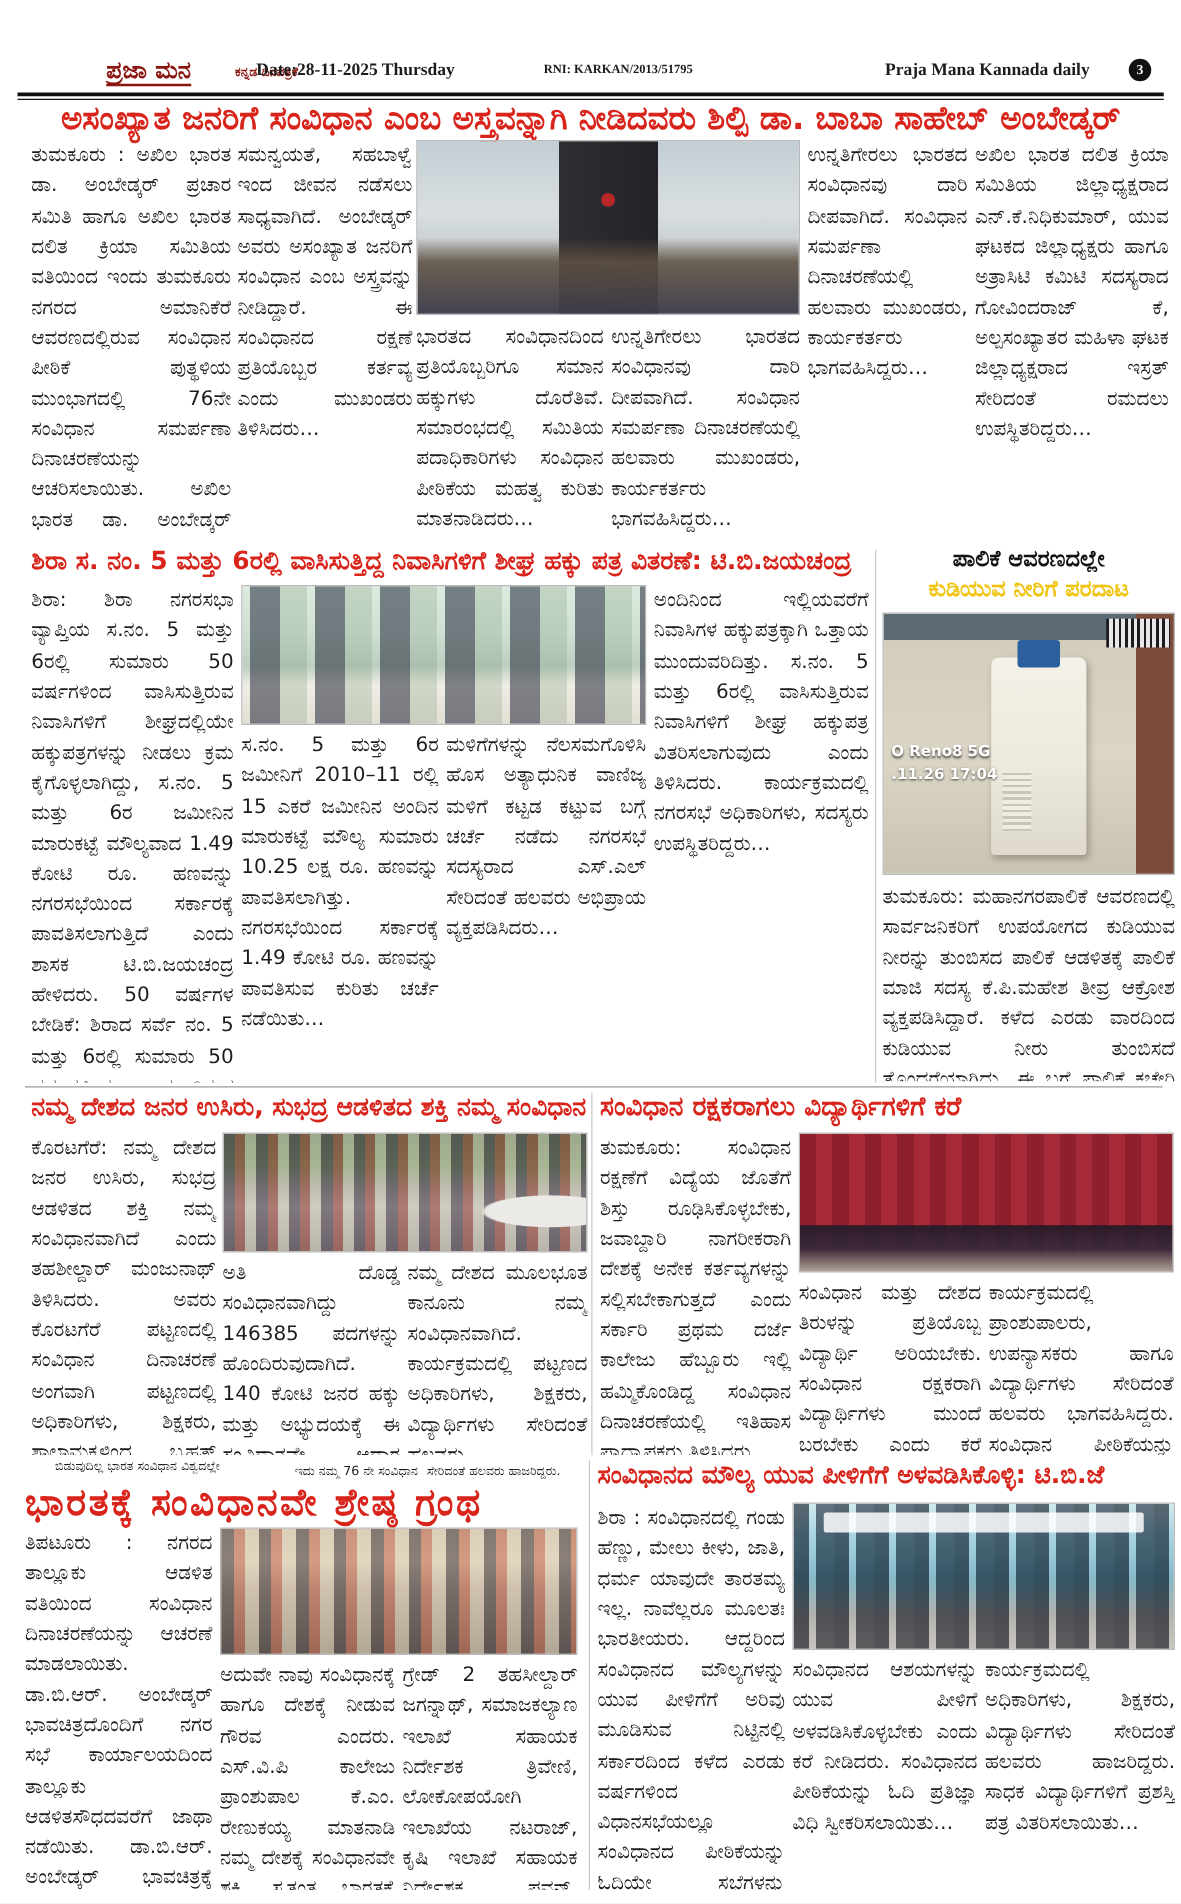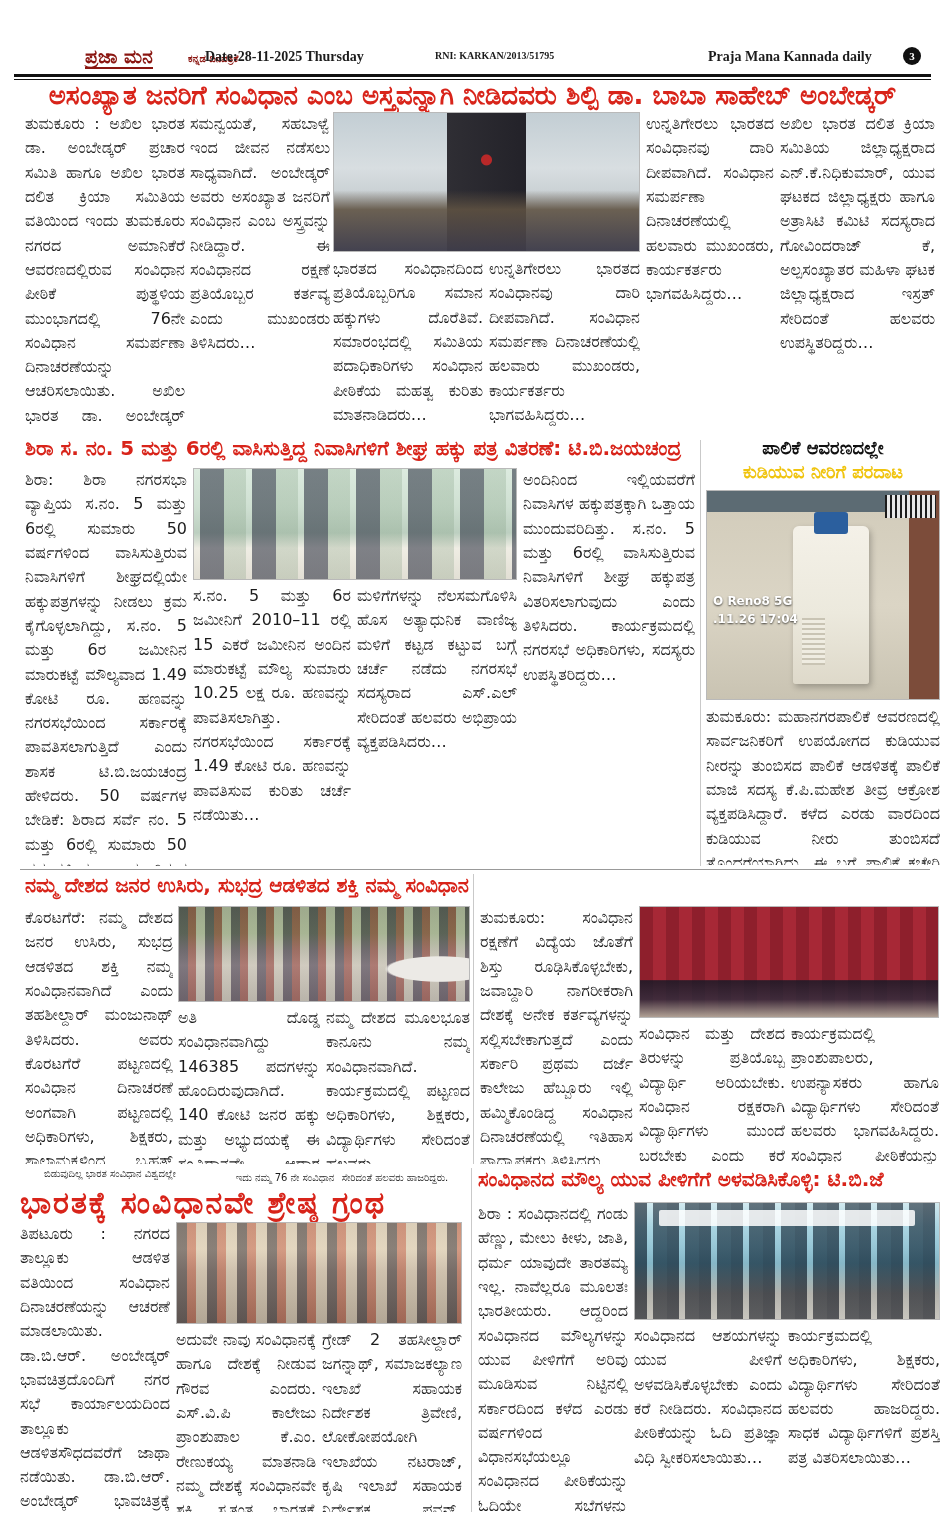--- a/index.html
+++ b/index.html
@@ -89,21 +89,21 @@
   <div class="hdr-rule2"></div>
 
   <div class="h-main">ಅಸಂಖ್ಯಾತ ಜನರಿಗೆ ಸಂವಿಧಾನ ಎಂಬ ಅಸ್ತ್ರವನ್ನಾಗಿ ನೀಡಿದವರು ಶಿಲ್ಪಿ ಡಾ. ಬಾಬಾ ಸಾಹೇಬ್ ಅಂಬೇಡ್ಕರ್</div>
 
   <div class="col abs" style="left:25px;top:112px;width:160px;height:320px;">ತುಮಕೂರು : ಅಖಿಲ ಭಾರತ ಡಾ. ಅಂಬೇಡ್ಕರ್ ಪ್ರಚಾರ ಸಮಿತಿ ಹಾಗೂ ಅಖಿಲ ಭಾರತ ದಲಿತ ಕ್ರಿಯಾ ಸಮಿತಿಯ ವತಿಯಿಂದ ಇಂದು ತುಮಕೂರು ನಗರದ ಅಮಾನಿಕೆರೆ ಆವರಣದಲ್ಲಿರುವ ಸಂವಿಧಾನ ಪೀಠಿಕೆ ಪುತ್ಥಳಿಯ ಮುಂಭಾಗದಲ್ಲಿ 76ನೇ ಸಂವಿಧಾನ ಸಮರ್ಪಣಾ ದಿನಾಚರಣೆಯನ್ನು ಆಚರಿಸಲಾಯಿತು. ಅಖಿಲ ಭಾರತ ಡಾ. ಅಂಬೇಡ್ಕರ್ ಪ್ರಚಾರ ಸಮಿತಿ ಹಾಗೂ ಅಖಿಲ ಭಾರತ ದಲಿತ ಕ್ರಿಯಾ ಸಮಿತಿಯ ಮುಖಂಡರು ಸಂವಿಧಾನ ಪೀಠಿಕೆಯನ್ನು ಓದಿ ಗೌರವ ಸಲ್ಲಿಸಿದರು…</div>
   <div class="col abs" style="left:190px;top:112px;width:140px;height:320px;">ಸಮನ್ವಯತೆ, ಸಹಬಾಳ್ವೆ ಇಂದ ಜೀವನ ನಡೆಸಲು ಸಾಧ್ಯವಾಗಿದೆ. ಅಂಬೇಡ್ಕರ್ ಅವರು ಅಸಂಖ್ಯಾತ ಜನರಿಗೆ ಸಂವಿಧಾನ ಎಂಬ ಅಸ್ತ್ರವನ್ನು ನೀಡಿದ್ದಾರೆ. ಈ ಸಂವಿಧಾನದ ರಕ್ಷಣೆ ಪ್ರತಿಯೊಬ್ಬರ ಕರ್ತವ್ಯ ಎಂದು ಮುಖಂಡರು ತಿಳಿಸಿದರು…</div>
   <div class="ph ph-monument abs" style="left:333px;top:112px;width:307px;height:140px;"></div>
   <div class="col abs" style="left:333px;top:257px;width:150px;height:175px;">ಭಾರತದ ಸಂವಿಧಾನದಿಂದ ಪ್ರತಿಯೊಬ್ಬರಿಗೂ ಸಮಾನ ಹಕ್ಕುಗಳು ದೊರೆತಿವೆ. ಸಮಾರಂಭದಲ್ಲಿ ಸಮಿತಿಯ ಪದಾಧಿಕಾರಿಗಳು ಸಂವಿಧಾನ ಪೀಠಿಕೆಯ ಮಹತ್ವ ಕುರಿತು ಮಾತನಾಡಿದರು…</div>
   <div class="col abs" style="left:489px;top:257px;width:151px;height:175px;">ಉನ್ನತಿಗೇರಲು ಭಾರತದ ಸಂವಿಧಾನವು ದಾರಿ ದೀಪವಾಗಿದೆ. ಸಂವಿಧಾನ ಸಮರ್ಪಣಾ ದಿನಾಚರಣೆಯಲ್ಲಿ ಹಲವಾರು ಮುಖಂಡರು, ಕಾರ್ಯಕರ್ತರು ಭಾಗವಹಿಸಿದ್ದರು…</div>
   <div class="col abs" style="left:646px;top:112px;width:128px;height:320px;">ಉನ್ನತಿಗೇರಲು ಭಾರತದ ಸಂವಿಧಾನವು ದಾರಿ ದೀಪವಾಗಿದೆ. ಸಂವಿಧಾನ ಸಮರ್ಪಣಾ ದಿನಾಚರಣೆಯಲ್ಲಿ ಹಲವಾರು ಮುಖಂಡರು, ಕಾರ್ಯಕರ್ತರು ಭಾಗವಹಿಸಿದ್ದರು…</div>
-  <div class="col abs" style="left:780px;top:112px;width:155px;height:320px;">ಅಖಿಲ ಭಾರತ ದಲಿತ ಕ್ರಿಯಾ ಸಮಿತಿಯ ಜಿಲ್ಲಾಧ್ಯಕ್ಷರಾದ ಎನ್.ಕೆ.ನಿಧಿಕುಮಾರ್, ಯುವ ಘಟಕದ ಜಿಲ್ಲಾಧ್ಯಕ್ಷರು ಹಾಗೂ ಅತ್ರಾಸಿಟಿ ಕಮಿಟಿ ಸದಸ್ಯರಾದ ಗೋವಿಂದರಾಜ್ ಕೆ, ಅಲ್ಪಸಂಖ್ಯಾತರ ಮಹಿಳಾ ಘಟಕ ಜಿಲ್ಲಾಧ್ಯಕ್ಷರಾದ ಇಸ್ರತ್ ಸೇರಿದಂತೆ ಹಲವರು ಉಪಸ್ಥಿತರಿದ್ದರು…</div>
+  <div class="col abs" style="left:780px;top:112px;width:155px;height:320px;">ಅಖಿಲ ಭಾರತ ದಲಿತ ಕ್ರಿಯಾ ಸಮಿತಿಯ ಜಿಲ್ಲಾಧ್ಯಕ್ಷರಾದ ಎನ್.ಕೆ.ನಿಧಿಕುಮಾರ್, ಯುವ ಘಟಕದ ಜಿಲ್ಲಾಧ್ಯಕ್ಷರು ಹಾಗೂ ಅತ್ರಾಸಿಟಿ ಕಮಿಟಿ ಸದಸ್ಯರಾದ ಗೋವಿಂದರಾಜ್ ಕೆ, ಅಲ್ಪಸಂಖ್ಯಾತರ ಮಹಿಳಾ ಘಟಕ ಜಿಲ್ಲಾಧ್ಯಕ್ಷರಾದ ಇಸ್ರತ್ ಸೇರಿದಂತೆ ರಮದಲು ಉಪಸ್ಥಿತರಿದ್ದರು…</div>
 
   <div class="h-sec abs" style="left:25px;top:437px;width:670px;font-size:20px;">ಶಿರಾ ಸ. ನಂ. 5 ಮತ್ತು 6ರಲ್ಲಿ ವಾಸಿಸುತ್ತಿದ್ದ ನಿವಾಸಿಗಳಿಗೆ ಶೀಘ್ರ ಹಕ್ಕು ಪತ್ರ ವಿತರಣೆ: ಟಿ.ಬಿ.ಜಯಚಂದ್ರ</div>
   <div class="col abs" style="left:25px;top:468px;width:162px;height:398px;">ಶಿರಾ: ಶಿರಾ ನಗರಸಭಾ ವ್ಯಾಪ್ತಿಯ ಸ.ನಂ. 5 ಮತ್ತು 6ರಲ್ಲಿ ಸುಮಾರು 50 ವರ್ಷಗಳಿಂದ ವಾಸಿಸುತ್ತಿರುವ ನಿವಾಸಿಗಳಿಗೆ ಶೀಘ್ರದಲ್ಲಿಯೇ ಹಕ್ಕುಪತ್ರಗಳನ್ನು ನೀಡಲು ಕ್ರಮ ಕೈಗೊಳ್ಳಲಾಗಿದ್ದು, ಸ.ನಂ. 5 ಮತ್ತು 6ರ ಜಮೀನಿನ ಮಾರುಕಟ್ಟೆ ಮೌಲ್ಯವಾದ 1.49 ಕೋಟಿ ರೂ. ಹಣವನ್ನು ನಗರಸಭೆಯಿಂದ ಸರ್ಕಾರಕ್ಕೆ ಪಾವತಿಸಲಾಗುತ್ತಿದೆ ಎಂದು ಶಾಸಕ ಟಿ.ಬಿ.ಜಯಚಂದ್ರ ಹೇಳಿದರು. 50 ವರ್ಷಗಳ ಬೇಡಿಕೆ: ಶಿರಾದ ಸರ್ವೆ ನಂ. 5 ಮತ್ತು 6ರಲ್ಲಿ ಸುಮಾರು 50 ವರ್ಷಗಳಿಂದ ವಾಸವಾಗಿರುವ ನಿವಾಸಿಗಳಿಗೆ ಹಕ್ಕುಪತ್ರ ವಿತರಣೆಗೆ ಸಿದ್ಧತೆ ನಡೆದಿದೆ…</div>
   <div class="ph ph-meeting abs" style="left:193px;top:468px;width:324px;height:112px;"></div>
   <div class="col abs" style="left:193px;top:584px;width:158px;height:282px;">ಸ.ನಂ. 5 ಮತ್ತು 6ರ ಜಮೀನಿಗೆ 2010–11 ರಲ್ಲಿ 15 ಎಕರೆ ಜಮೀನಿನ ಅಂದಿನ ಮಾರುಕಟ್ಟೆ ಮೌಲ್ಯ ಸುಮಾರು 10.25 ಲಕ್ಷ ರೂ. ಹಣವನ್ನು ಪಾವತಿಸಲಾಗಿತ್ತು. ನಗರಸಭೆಯಿಂದ ಸರ್ಕಾರಕ್ಕೆ 1.49 ಕೋಟಿ ರೂ. ಹಣವನ್ನು ಪಾವತಿಸುವ ಕುರಿತು ಚರ್ಚೆ ನಡೆಯಿತು…</div>
   <div class="col abs" style="left:357px;top:584px;width:160px;height:282px;">ಮಳಿಗೆಗಳನ್ನು ನೆಲಸಮಗೊಳಿಸಿ ಹೊಸ ಅತ್ಯಾಧುನಿಕ ವಾಣಿಜ್ಯ ಮಳಿಗೆ ಕಟ್ಟಡ ಕಟ್ಟುವ ಬಗ್ಗೆ ಚರ್ಚೆ ನಡೆದು ನಗರಸಭೆ ಸದಸ್ಯರಾದ ಎಸ್.ಎಲ್ ಸೇರಿದಂತೆ ಹಲವರು ಅಭಿಪ್ರಾಯ ವ್ಯಕ್ತಪಡಿಸಿದರು…</div>
   <div class="col abs" style="left:523px;top:468px;width:172px;height:398px;">ಅಂದಿನಿಂದ ಇಲ್ಲಿಯವರೆಗೆ ನಿವಾಸಿಗಳ ಹಕ್ಕುಪತ್ರಕ್ಕಾಗಿ ಒತ್ತಾಯ ಮುಂದುವರಿದಿತ್ತು. ಸ.ನಂ. 5 ಮತ್ತು 6ರಲ್ಲಿ ವಾಸಿಸುತ್ತಿರುವ ನಿವಾಸಿಗಳಿಗೆ ಶೀಘ್ರ ಹಕ್ಕುಪತ್ರ ವಿತರಿಸಲಾಗುವುದು ಎಂದು ತಿಳಿಸಿದರು. ಕಾರ್ಯಕ್ರಮದಲ್ಲಿ ನಗರಸಭೆ ಅಧಿಕಾರಿಗಳು, ಸದಸ್ಯರು ಉಪಸ್ಥಿತರಿದ್ದರು…</div>
 
   <div class="rule-v" style="left:700px;top:440px;height:426px;"></div>
   <div class="h-blk abs" style="left:706px;top:438px;width:234px;font-size:18px;">ಪಾಲಿಕೆ ಆವರಣದಲ್ಲೇ</div>
@@ -119,20 +119,21 @@
   <div class="col abs" style="left:706px;top:705px;width:234px;height:160px;">ತುಮಕೂರು: ಮಹಾನಗರಪಾಲಿಕೆ ಆವರಣದಲ್ಲಿ ಸಾರ್ವಜನಿಕರಿಗೆ ಉಪಯೋಗದ ಕುಡಿಯುವ ನೀರನ್ನು ತುಂಬಿಸದ ಪಾಲಿಕೆ ಆಡಳಿತಕ್ಕೆ ಪಾಲಿಕೆ ಮಾಜಿ ಸದಸ್ಯ ಕೆ.ಪಿ.ಮಹೇಶ ತೀವ್ರ ಆಕ್ರೋಶ ವ್ಯಕ್ತಪಡಿಸಿದ್ದಾರೆ. ಕಳೆದ ಎರಡು ವಾರದಿಂದ ಕುಡಿಯುವ ನೀರು ತುಂಬಿಸದೆ ತೊಂದರೆಯಾಗಿದ್ದು, ಈ ಬಗ್ಗೆ ಪಾಲಿಕೆ ಕಚೇರಿ ವ್ಯವಸ್ಥಾಪಕರಿಗೆ ಸಾರ್ವಜನಿಕರು ನೀರು ತುಂಬಿಸುವಂತೆ ಆಗ್ರಹಿಸಿದರೂ ಪ್ರಯೋಜನವಾಗಿಲ್ಲ. ಕೂಡಲೇ ನೀರಿನ ವ್ಯವಸ್ಥೆ ಮಾಡುವಂತೆ ಒತ್ತಾಯಿಸಿದ್ದಾರೆ…</div>
 
   <div class="rule-h" style="left:20px;top:869px;width:910px;"></div>
   <div class="h-sec abs" style="left:25px;top:874px;width:445px;font-size:20px;">ನಮ್ಮ ದೇಶದ ಜನರ ಉಸಿರು, ಸುಭದ್ರ ಆಡಳಿತದ ಶಕ್ತಿ ನಮ್ಮ ಸಂವಿಧಾನ</div>
   <div class="col abs" style="left:25px;top:906px;width:148px;height:258px;">ಕೊರಟಗೆರೆ: ನಮ್ಮ ದೇಶದ ಜನರ ಉಸಿರು, ಸುಭದ್ರ ಆಡಳಿತದ ಶಕ್ತಿ ನಮ್ಮ ಸಂವಿಧಾನವಾಗಿದೆ ಎಂದು ತಹಶೀಲ್ದಾರ್ ಮಂಜುನಾಥ್ ತಿಳಿಸಿದರು. ಅವರು ಕೊರಟಗೆರೆ ಪಟ್ಟಣದಲ್ಲಿ ಸಂವಿಧಾನ ದಿನಾಚರಣೆ ಅಂಗವಾಗಿ ಪಟ್ಟಣದಲ್ಲಿ ಅಧಿಕಾರಿಗಳು, ಶಿಕ್ಷಕರು, ಶಾಲಾಮಕ್ಕಳಿಂದ ಬೃಹತ್ ಜಾಥಾದಲ್ಲಿ ಭಾಗವಹಿಸಿ ಮಾತನಾಡಿದರು…</div>
   <div class="ph ph-procession abs" style="left:178px;top:906px;width:292px;height:96px;"></div>
   <div class="col abs" style="left:178px;top:1006px;width:142px;height:158px;">ಅತಿ ದೊಡ್ಡ ಸಂವಿಧಾನವಾಗಿದ್ದು 146385 ಪದಗಳನ್ನು ಹೊಂದಿರುವುದಾಗಿದೆ. 140 ಕೋಟಿ ಜನರ ಹಕ್ಕು ಮತ್ತು ಅಭ್ಯುದಯಕ್ಕೆ ಈ ಸಂವಿಧಾನವೇ ಆಧಾರ ಎಂದು ತಿಳಿಸಿದರು. ಭಾರತದ ಸಂವಿಧಾನ ವಿಶ್ವದಲ್ಲೇ ಅತಿ ದೊಡ್ಡ ಲಿಖಿತ ಸಂವಿಧಾನವಾಗಿದೆ…</div>
   <div class="col abs" style="left:326px;top:1006px;width:144px;height:158px;">ನಮ್ಮ ದೇಶದ ಮೂಲಭೂತ ಕಾನೂನು ನಮ್ಮ ಸಂವಿಧಾನವಾಗಿದೆ. ಕಾರ್ಯಕ್ರಮದಲ್ಲಿ ಪಟ್ಟಣದ ಅಧಿಕಾರಿಗಳು, ಶಿಕ್ಷಕರು, ವಿದ್ಯಾರ್ಥಿಗಳು ಸೇರಿದಂತೆ ಹಲವರು ಭಾಗವಹಿಸಿದ್ದರು…</div>
 
   <div class="rule-v" style="left:473px;top:874px;height:290px;"></div>
+  <div class="h-sec abs" style="left:480px;top:874px;width:460px;font-size:21px;">ಸಂವಿಧಾನ ರಕ್ಷಕರಾಗಲು ವಿದ್ಯಾರ್ಥಿಗಳಿಗೆ ಕರೆ</div>
   <div class="col abs" style="left:480px;top:906px;width:153px;height:258px;">ತುಮಕೂರು: ಸಂವಿಧಾನ ರಕ್ಷಣೆಗೆ ವಿದ್ಯೆಯ ಜೊತೆಗೆ ಶಿಸ್ತು ರೂಢಿಸಿಕೊಳ್ಳಬೇಕು, ಜವಾಬ್ದಾರಿ ನಾಗರೀಕರಾಗಿ ದೇಶಕ್ಕೆ ಅನೇಕ ಕರ್ತವ್ಯಗಳನ್ನು ಸಲ್ಲಿಸಬೇಕಾಗುತ್ತದೆ ಎಂದು ಸರ್ಕಾರಿ ಪ್ರಥಮ ದರ್ಜೆ ಕಾಲೇಜು ಹೆಬ್ಬೂರು ಇಲ್ಲಿ ಹಮ್ಮಿಕೊಂಡಿದ್ದ ಸಂವಿಧಾನ ದಿನಾಚರಣೆಯಲ್ಲಿ ಇತಿಹಾಸ ಪ್ರಾಧ್ಯಾಪಕರು ತಿಳಿಸಿದರು…</div>
   <div class="ph ph-stagered abs" style="left:639px;top:906px;width:300px;height:112px;"></div>
   <div class="col abs" style="left:791px;top:1022px;width:148px;height:142px;">ಕಾರ್ಯಕ್ರಮದಲ್ಲಿ ಪ್ರಾಂಶುಪಾಲರು, ಉಪನ್ಯಾಸಕರು ಹಾಗೂ ವಿದ್ಯಾರ್ಥಿಗಳು ಸೇರಿದಂತೆ ಹಲವರು ಭಾಗವಹಿಸಿದ್ದರು. ಸಂವಿಧಾನ ಪೀಠಿಕೆಯನ್ನು ಓದಲಾಯಿತು…</div>
   <div class="col abs" style="left:639px;top:1022px;width:146px;height:142px;">ಸಂವಿಧಾನ ಮತ್ತು ದೇಶದ ತಿರುಳನ್ನು ಪ್ರತಿಯೊಬ್ಬ ವಿದ್ಯಾರ್ಥಿ ಅರಿಯಬೇಕು. ಸಂವಿಧಾನ ರಕ್ಷಕರಾಗಿ ವಿದ್ಯಾರ್ಥಿಗಳು ಮುಂದೆ ಬರಬೇಕು ಎಂದು ಕರೆ ನೀಡಿದರು…</div>
 
   <div class="cont abs" style="left:25px;top:1168px;width:170px;">ಬಿಡುವುದಿಲ್ಲ ಭಾರತ ಸಂವಿಧಾನ ವಿಶ್ವದಲ್ಲೇ</div>
   <div class="cont abs" style="left:210px;top:1172px;width:150px;">ಇದು ನಮ್ಮ 76 ನೇ ಸಂವಿಧಾನ</div>
   <div class="cont abs" style="left:320px;top:1172px;width:150px;">ಸೇರಿದಂತೆ ಹಲವರು ಹಾಜರಿದ್ದರು.</div>
   <div class="h-sec abs" style="left:20px;top:1186px;width:450px;font-size:30px;letter-spacing:2px;">ಭಾರತಕ್ಕೆ ಸಂವಿಧಾನವೇ ಶ್ರೇಷ್ಠ ಗ್ರಂಥ</div>
   <div class="col abs" style="left:20px;top:1222px;width:150px;height:290px;">ತಿಪಟೂರು : ನಗರದ ತಾಲ್ಲೂಕು ಆಡಳಿತ ವತಿಯಿಂದ ಸಂವಿಧಾನ ದಿನಾಚರಣೆಯನ್ನು ಆಚರಣೆ ಮಾಡಲಾಯಿತು. ಡಾ.ಬಿ.ಆರ್. ಅಂಬೇಡ್ಕರ್ ಭಾವಚಿತ್ರದೊಂದಿಗೆ ನಗರ ಸಭೆ ಕಾರ್ಯಾಲಯದಿಂದ ತಾಲ್ಲೂಕು ಆಡಳಿತಸೌಧದವರೆಗೆ ಜಾಥಾ ನಡೆಯಿತು. ಡಾ.ಬಿ.ಆರ್. ಅಂಬೇಡ್ಕರ್ ಭಾವಚಿತ್ರಕ್ಕೆ ಪುಷ್ಪಾರ್ಚನೆ ಮಾಡಿ ಗೌರವ ಸಲ್ಲಿಸಲಾಯಿತು…</div>

